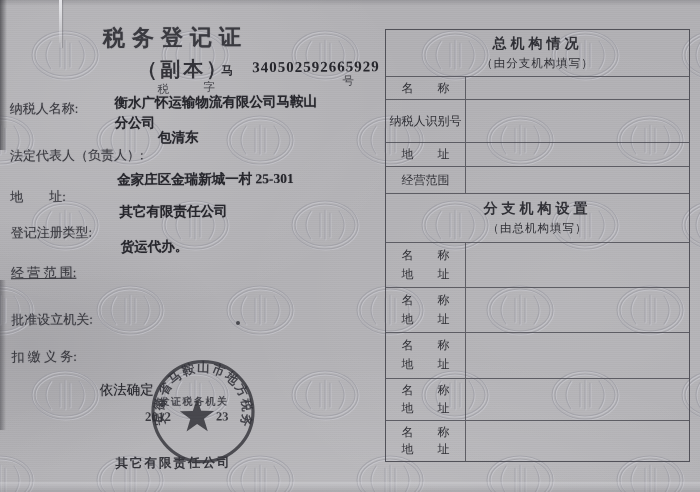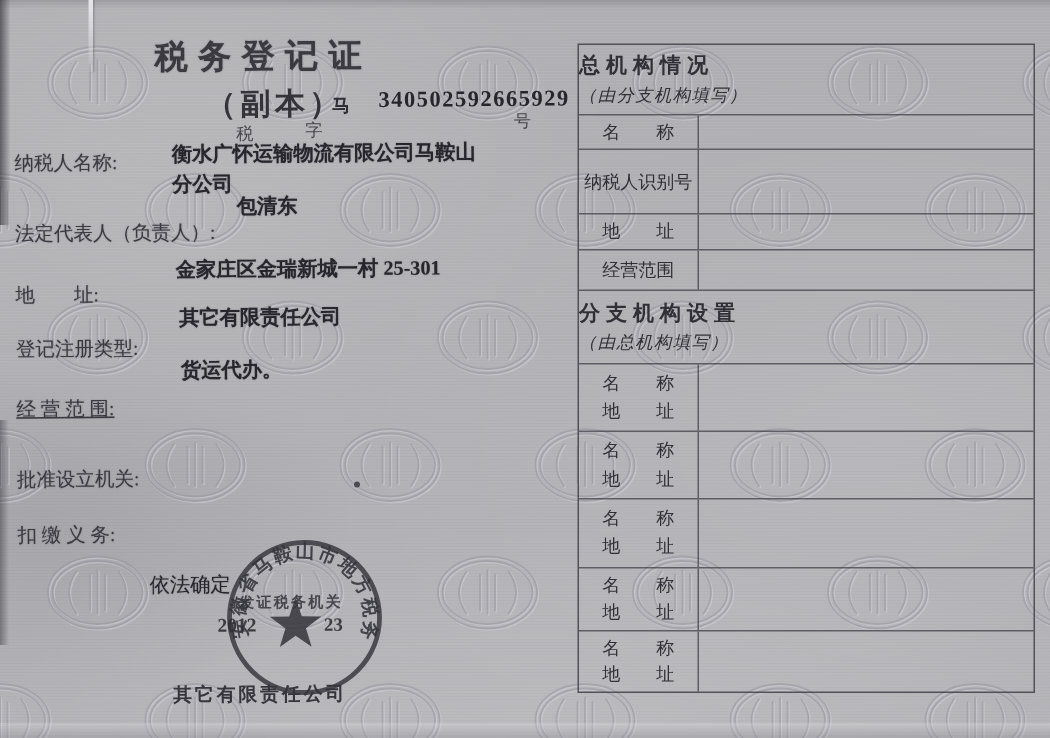--- a/index.html
+++ b/index.html
@@ -27,23 +27,23 @@
   .supervision{font-size:12.5px;letter-spacing:2px;color:#35353b;font-weight:bold;}
   .leftcol{position:absolute;left:0;top:0;width:700px;height:492px;transform:rotate(-0.45deg);transform-origin:30px 30px;}
   
   #rtable{
     position:absolute;left:385px;top:29px;width:305px;height:433px;
     border:1px solid rgba(64,64,72,.85);box-sizing:border-box;
     display:flex;flex-direction:column;color:#303036;
   }
   .trow{display:flex;box-sizing:border-box;border-top:1px solid rgba(64,64,72,.75);}
   .trow.first{border-top:none;}
-  .thead{flex-direction:column;align-items:flex-start;justify-content:center;}
+  .thead{flex-direction:column;align-items:center;justify-content:center;}
   .thead .h1{font-size:14px;font-weight:bold;letter-spacing:4px;}
-  .thead .h2{font-size:11.5px;letter-spacing:1px;margin-top:3px;font-style:italic;}
+  .thead .h2{font-size:11.5px;letter-spacing:1px;margin-top:3px;}
   .lcell{width:80px;box-sizing:border-box;border-right:1px solid rgba(64,64,72,.75);
          display:flex;align-items:center;justify-content:center;font-size:12px;}
   .lcell.pair{flex-direction:column;justify-content:space-around;padding:3px 0;}
   .vcell{flex:1;}
   
   .edgeL1{left:0;top:0;width:7px;height:150px;background:linear-gradient(90deg, rgba(25,25,30,.55), rgba(25,25,30,0));}
   .edgeL2{left:0;top:280px;width:6px;height:150px;background:linear-gradient(90deg, rgba(40,40,46,.42), rgba(40,40,46,0));}
   .creaseV{left:59px;top:0;width:3px;height:48px;background:linear-gradient(180deg, rgba(242,242,246,.85), rgba(242,242,246,.05));box-shadow:1px 0 1px rgba(80,80,86,.35);}
   .bottomStrip{left:0;top:482px;width:700px;height:10px;background:linear-gradient(0deg, rgba(120,120,126,.25), rgba(230,230,234,.30));}
   .dot{left:236px;top:321px;width:4px;height:4px;border-radius:50%;background:#4a4a50;}

